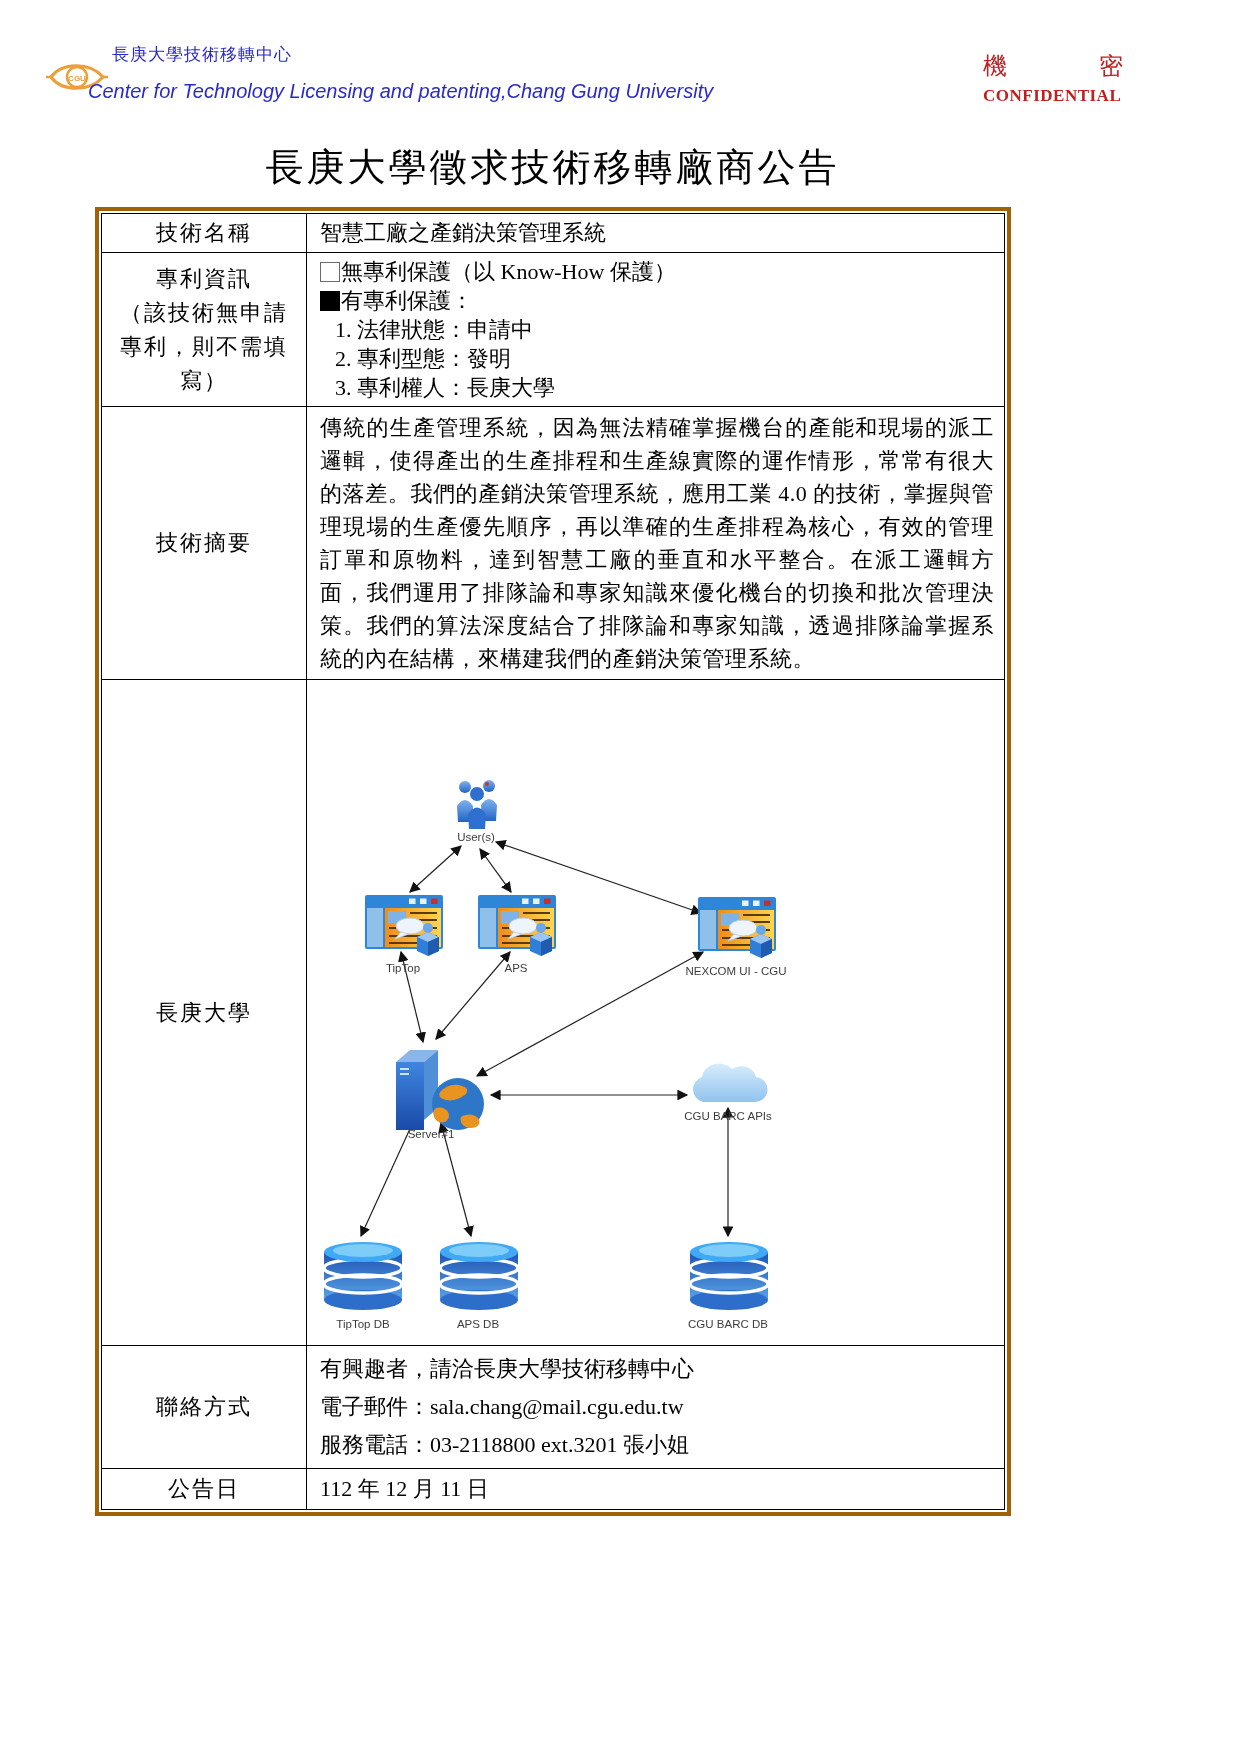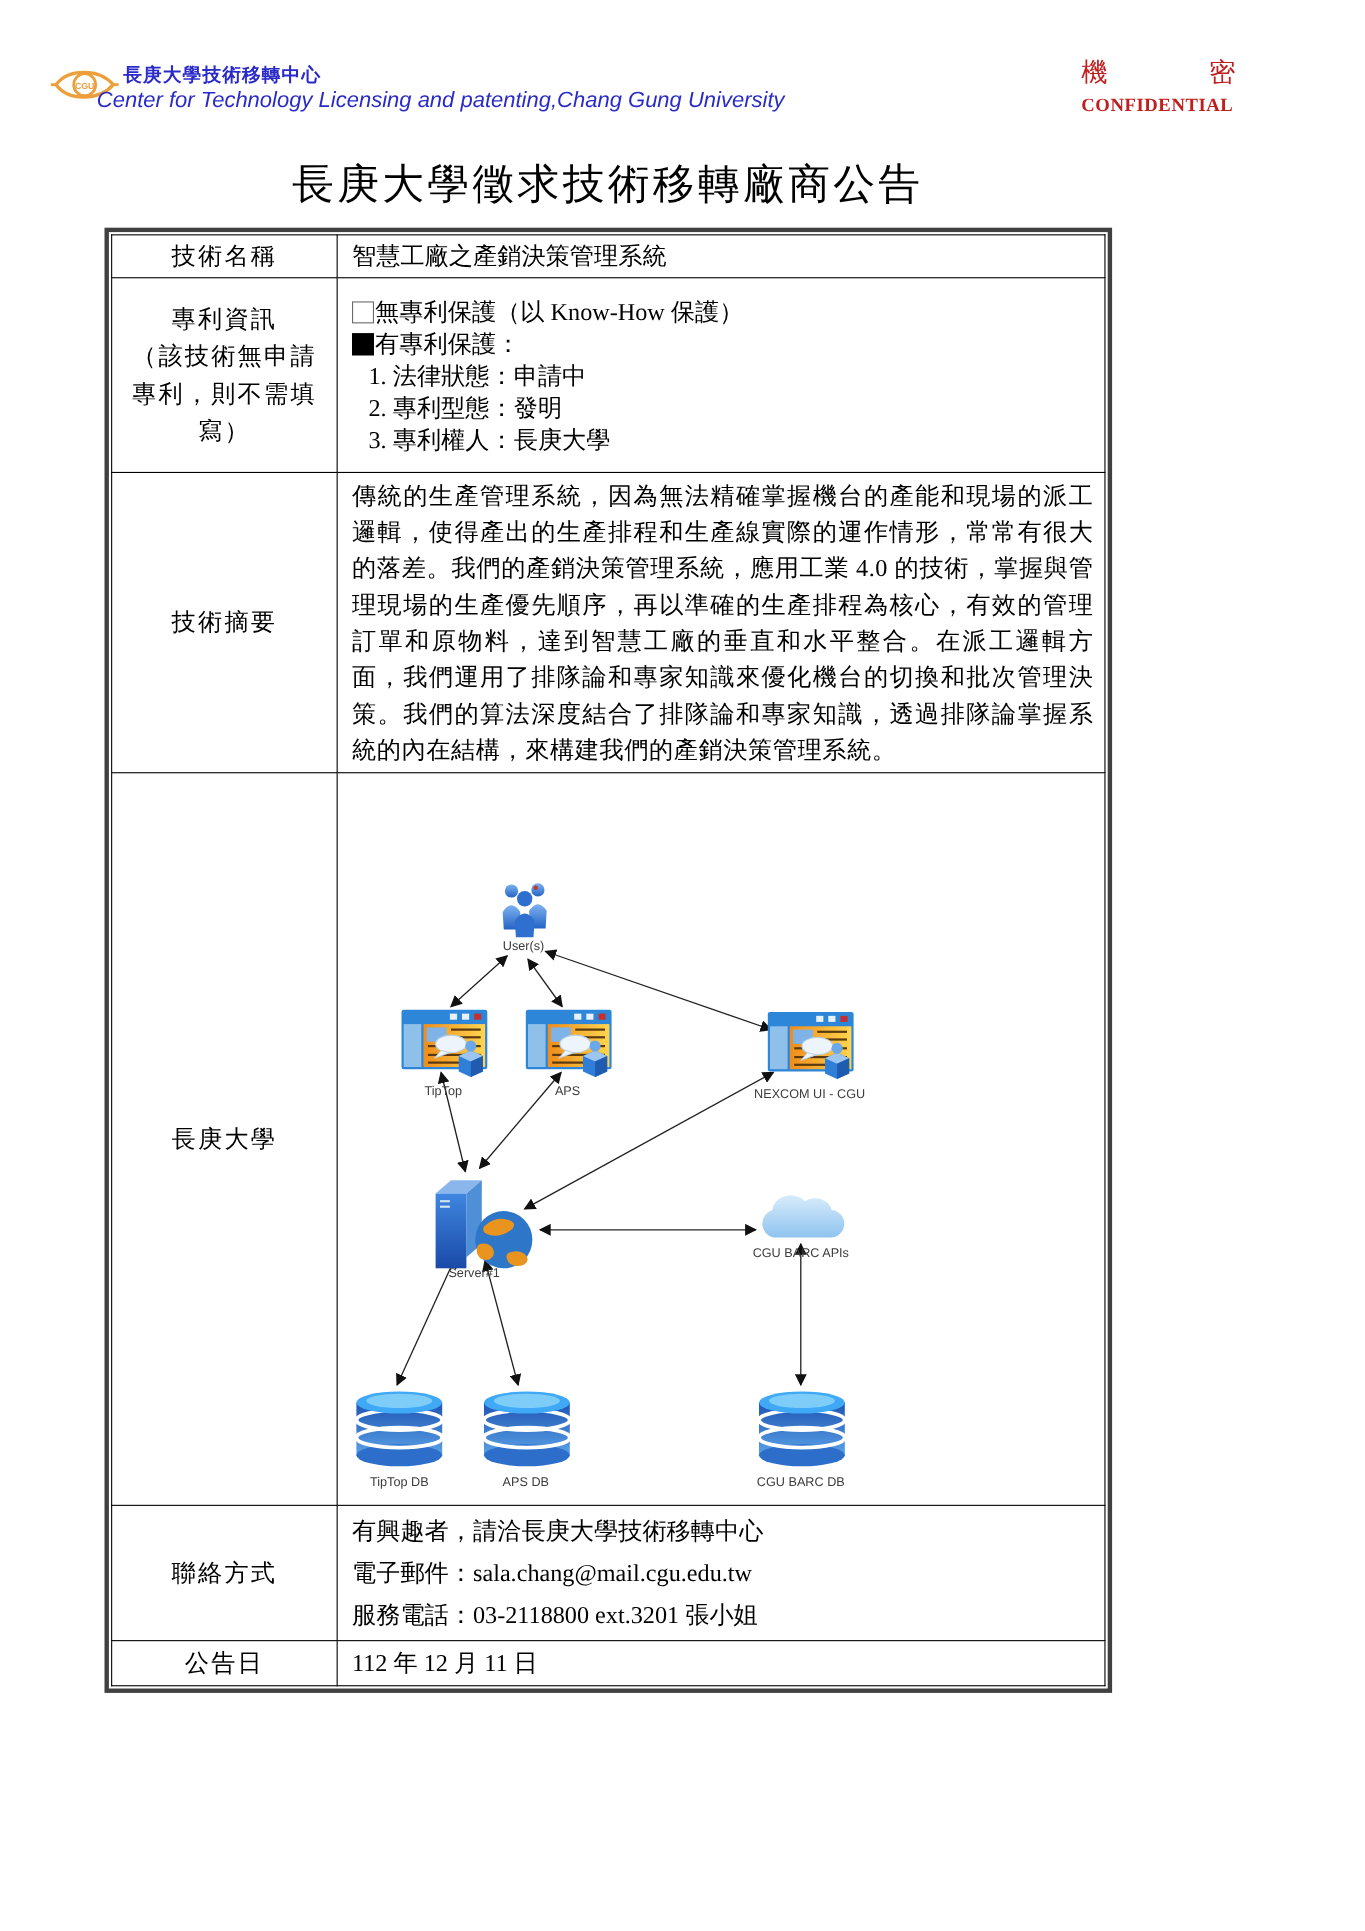--- a/index.html
+++ b/index.html
@@ -5,23 +5,23 @@
   * { margin:0; padding:0; box-sizing:border-box; }
   body { background:#e8e8e8; font-family:"Liberation Serif","DejaVu Serif",serif; }
   .page {
     position:relative; width:1241px; height:1755px; background:#ffffff;
     margin:0 auto; overflow:hidden; color:#000;
   }
 
   
   .logo { position:absolute; left:46px; top:56px; }
   .org-zh {
-    position:absolute; left:112px; top:57px;
+    position:absolute; left:112px; top:43px;
     font-family:"Liberation Sans","DejaVu Sans",sans-serif;
-    font-size:17px; color:#2a2ac8; font-weight:bold; letter-spacing:1px;
+    font-size:17px; color:#2a2ac8; font-weight:normal; letter-spacing:1px;
   }
   .org-en {
     position:absolute; left:88px; top:80px;
     font-family:"Liberation Sans","DejaVu Sans",sans-serif;
     font-style:italic; font-size:20px; color:#2a2ac8;
   }
   .confidential { position:absolute; left:983px; top:50px; width:150px; }
   .conf-zh { display:flex; justify-content:space-between; width:140px;
     font-size:24px; color:#bf1f1f; }
   .conf-en { margin-top:4px; font-weight:bold; font-size:17px; color:#bf1f1f;
@@ -29,26 +29,26 @@
 
   
   .doc-title {
     position:absolute; left:95px; top:142px; width:915px; text-align:center;
     font-size:38px; letter-spacing:3px;
   }
 
   
   .tbl-wrap {
     position:absolute; left:95px; top:207px; width:916px;
-    border:4px solid #404040; padding:2px; background:#fff;
+    border:4px solid #a16207; padding:2px; background:#fff;
   }
   table.doc { width:100%; border-collapse:collapse; table-layout:fixed; }
   table.doc td { border:1px solid #000; vertical-align:middle; font-size:22px; }
   td.lbl { text-align:center; letter-spacing:2px; }
-  td.lbl.pre { white-space:pre-line; line-height:34px; padding:20px 8px; }
+  td.lbl.pre { white-space:pre-line; line-height:34px; padding:8px 8px; }
   td.val { padding:4px 10px 4px 13px; }
   tr.r-name td { height:38px; }
   tr.r-patent td { height:146px; }
   tr.r-source td { height:86px; }
   tr.r-abstract td { height:265px; }
   tr.r-app td { height:659px; }
   tr.r-contact td { height:115px; }
   tr.r-date td { height:41px; }
 
   .patent-line { line-height:29px; white-space:nowrap; }

